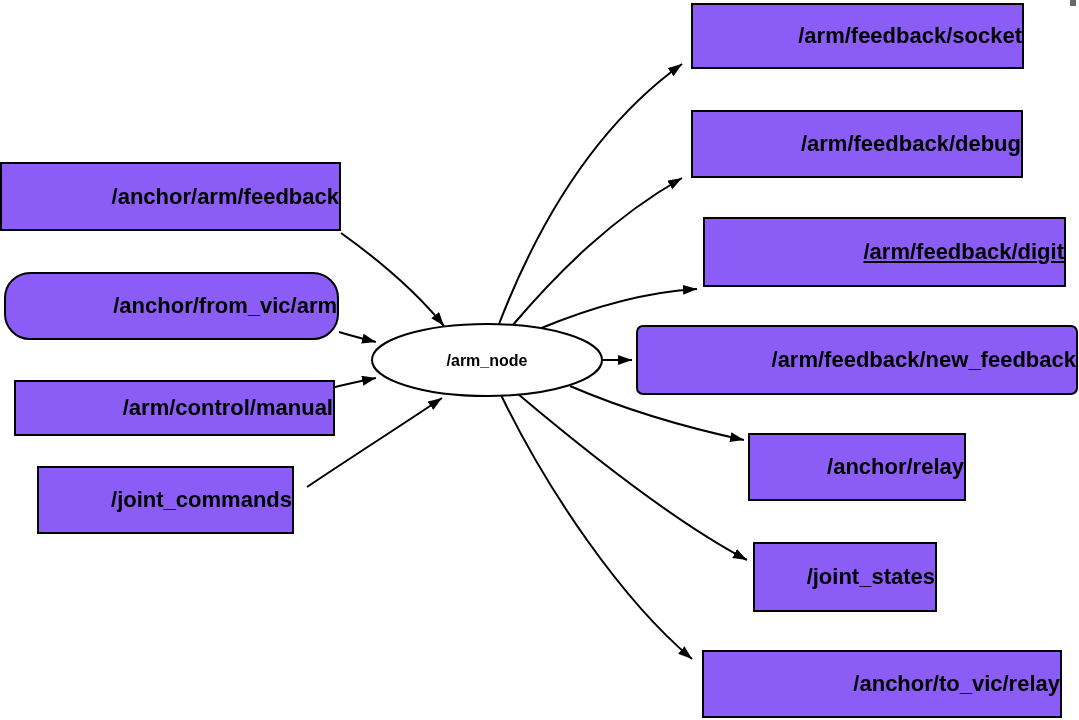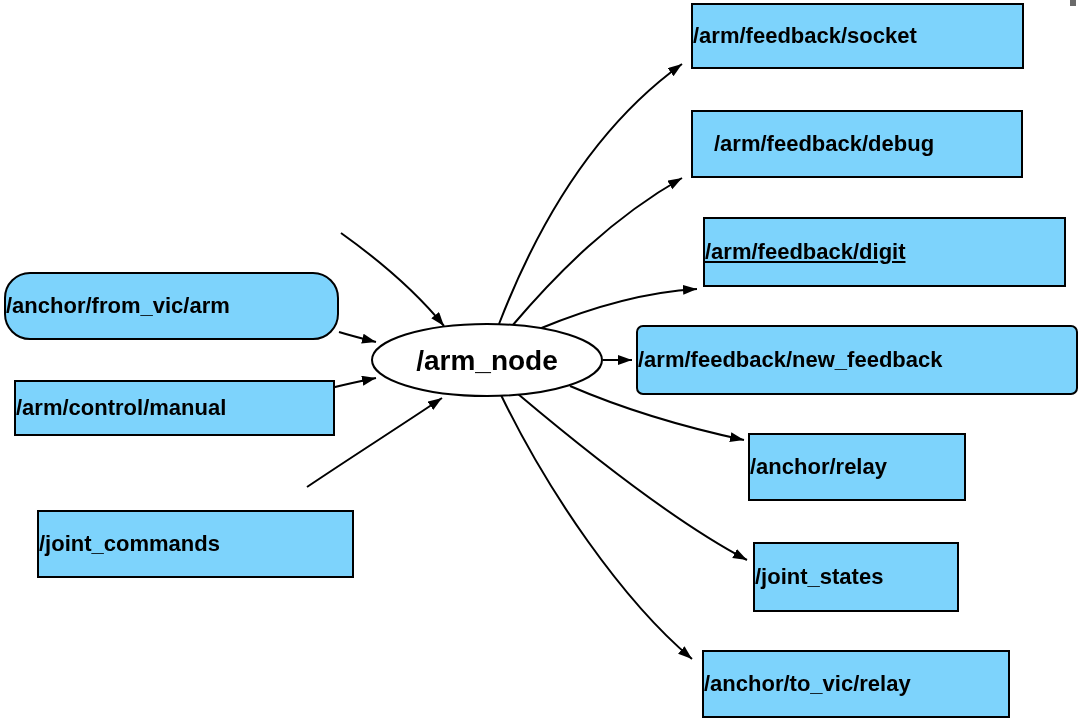--- a/index.html
+++ b/index.html
@@ -18,36 +18,36 @@
   #edges {
     position: absolute;
     left: 0;
     top: 0;
     width: 1079px;
     height: 720px;
   }
   .topic-box {
     position: absolute;
     border: 2px solid #000000;
-    background: #7dd3fc;
+    background: #8b5cf6;
     display: flex;
     align-items: center;
-    justify-content: flex-start;
+    justify-content: flex-end;
     font-size: 22px;
     font-weight: 600;
     color: #000000;
     box-sizing: border-box;
     white-space: nowrap;
   }
   .node-label {
     position: absolute;
     display: flex;
     align-items: center;
     justify-content: center;
-    font-size: 28px;
+    font-size: 16px;
     font-weight: 600;
     color: #000000;
     white-space: nowrap;
   }
   .edge {
     stroke: #000000;
     stroke-width: 2;
     fill: none;
   }
   .node-ellipse {
@@ -89,47 +89,50 @@
     <path class="edge" d="M 518 394 C 588 453, 680 525, 747 560" marker-end="url(#arrow)"></path>
     <path class="edge" d="M 501 395 C 548 492, 622 600, 692 659" marker-end="url(#arrow)"></path>
 
     <ellipse class="node-ellipse" cx="487" cy="360" rx="115" ry="36"></ellipse>
   </svg>
 
   <div class="node-label" style="left:372px; top:325px; width:230px; height:71px;">
     <span>/arm_node</span>
   </div>
 
+  <div class="topic-box" style="left:0px; top:162px; width:341px; height:69px;">
+    <span>/anchor/arm/feedback</span>
+  </div>
   <div class="topic-box" style="left:4px; top:272px; width:335px; height:68px;border-radius:26px;">
     <span>/anchor/from_vic/arm</span>
   </div>
   <div class="topic-box" style="left:14px; top:380px; width:321px; height:56px;">
     <span>/arm/control/manual</span>
   </div>
-  <div class="topic-box" style="left:37px; top:510px; width:317px; height:68px;">
+  <div class="topic-box" style="left:37px; top:466px; width:257px; height:68px;">
     <span>/joint_commands</span>
   </div>
 
   <div class="topic-box" style="left:691px; top:3px; width:333px; height:66px;">
     <span>/arm/feedback/socket</span>
   </div>
   <div class="topic-box" style="left:691px; top:110px; width:332px; height:68px;padding-left:21px;">
     <span>/arm/feedback/debug</span>
   </div>
   <div class="topic-box" style="left:703px; top:217px; width:363px; height:70px;text-decoration:underline;">
     <span>/arm/feedback/digit</span>
   </div>
   <div class="topic-box" style="left:636px; top:325px; width:442px; height:70px;border-radius:7px;">
     <span>/arm/feedback/new_feedback</span>
   </div>
   <div class="topic-box" style="left:748px; top:433px; width:218px; height:68px;">
     <span>/anchor/relay</span>
   </div>
-  <div class="topic-box" style="left:753px; top:542px; width:206px; height:70px;">
+  <div class="topic-box" style="left:753px; top:542px; width:184px; height:70px;">
     <span>/joint_states</span>
   </div>
-  <div class="topic-box" style="left:702px; top:650px; width:308px; height:68px;">
+  <div class="topic-box" style="left:702px; top:650px; width:360px; height:68px;">
     <span>/anchor/to_vic/relay</span>
   </div>
 
   <div class="corner-artifact"></div>
 
 </div>
 
 </body></html>

